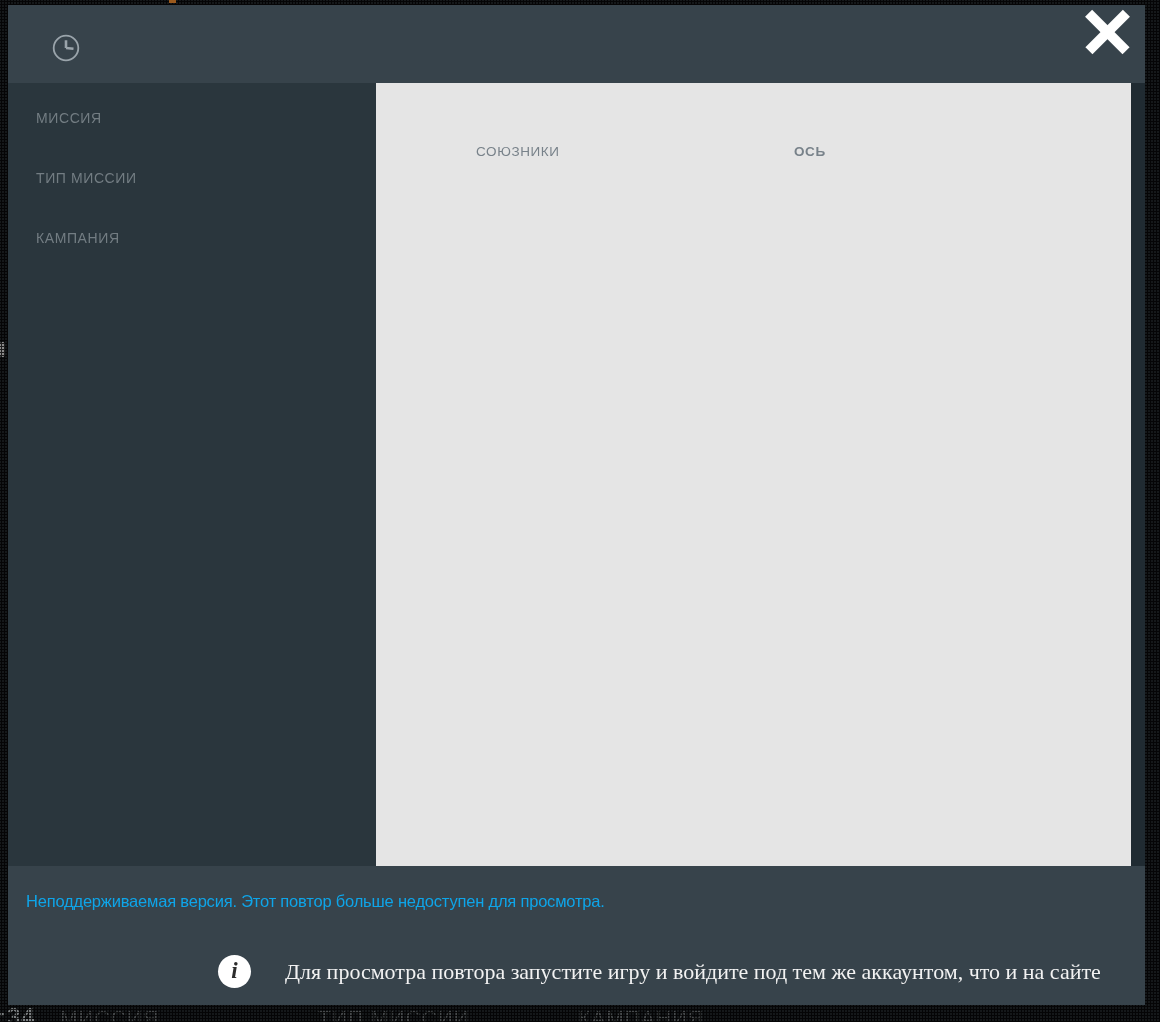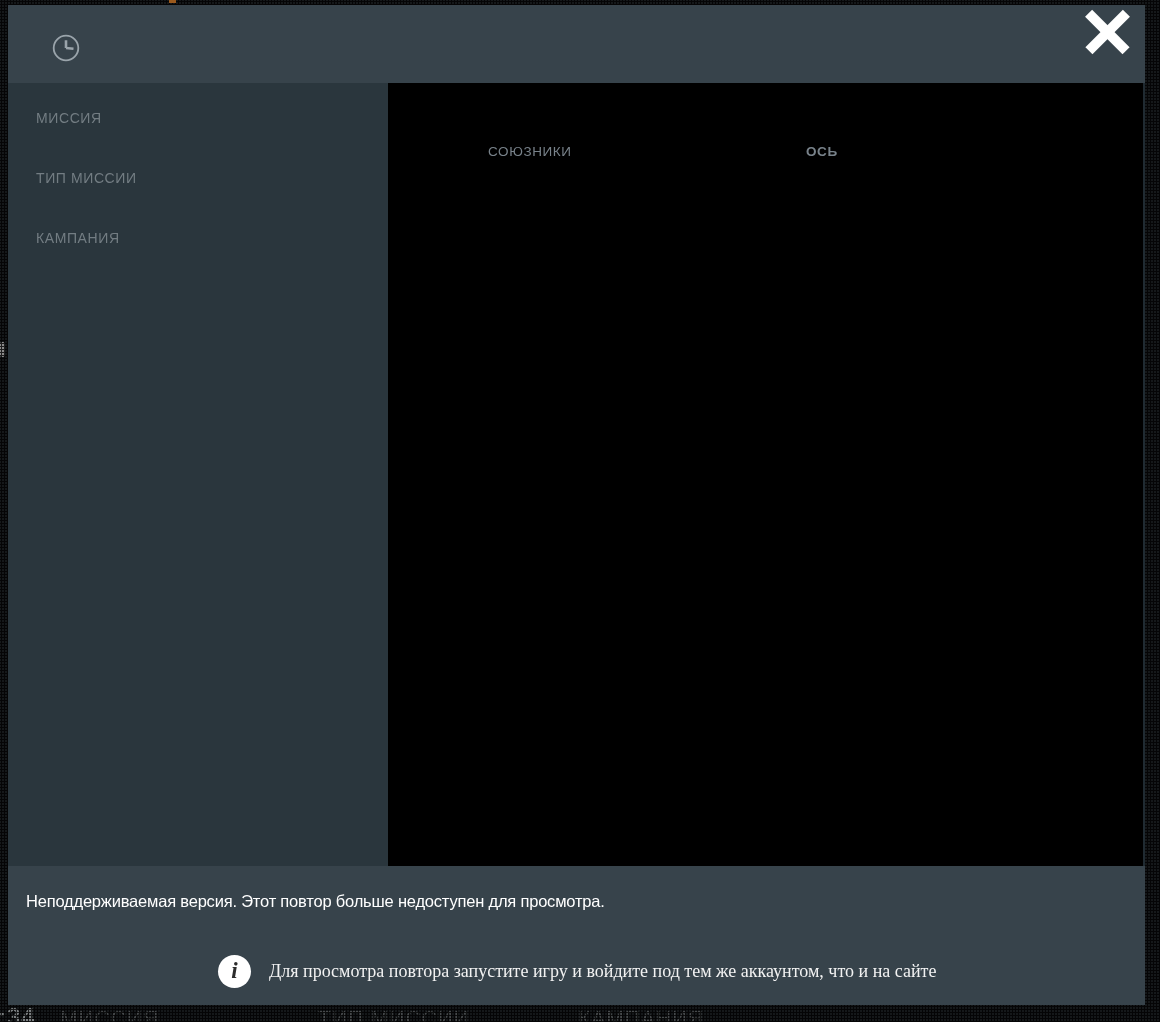--- a/index.html
+++ b/index.html
@@ -58,44 +58,44 @@
 
   .sidebar { position:absolute; left:0; top:78px; width:382px; height:783px; background:#2a363d; }
   .side-item {
     position:absolute; left:28px; font-size:14px; letter-spacing:0.6px;
     color:#737d83; cursor:pointer; white-space:nowrap;
   }
   .side-item.i0 { top:27px; }
   .side-item.i1 { top:87px; }
   .side-item.i2 { top:147px; }
 
-  .main-panel { position:absolute; left:380px; top:78px; width:755px; height:878px; background:#000000; }
+  .main-panel { position:absolute; left:368px; top:78px; width:755px; height:878px; background:#e5e5e5; }
   .team-header {
     position:absolute; top:61px; font-size:13.5px; letter-spacing:0.6px;
     color:#78828a; white-space:nowrap;
   }
   .team-header.h0 { left:100px; }
   .team-header.h1 { left:418px;font-weight:bold; }
 
   .footer { position:absolute; left:0; top:861px; width:100%; height:139px; background:#37434b; }
   .unsupported-msg {
     position:absolute; left:18px; top:26px; font-size:16.5px; letter-spacing:-0.2px;
-    color:#ffffff; white-space:nowrap;
+    color:#0ea5e9; white-space:nowrap;
   }
   .info-row { position:absolute; left:210px; top:89px; display:flex; align-items:center; }
   .info-badge {
     width:33px; height:33px; border-radius:50%; background:#ffffff;
     display:flex; align-items:center; justify-content:center; flex:0 0 auto;
   }
   .info-badge span {
     font-family:"Liberation Serif", serif; font-style:italic; font-weight:bold;
     font-size:23px; color:#2c2c2c; line-height:1; transform:translateY(-1px);
   }
   .info-text {
-    margin-left:18px; font-family:"Liberation Serif", serif; font-size:18px;
+    margin-left:34px; font-family:"Liberation Serif", serif; font-size:22px;
     color:#f2f2f2; white-space:nowrap;
   }
 </style>
 </head>
 <body>
 
 <div class="stage">
 
   <div class="bg-row">
     <div class="bg-time">:34</div>

